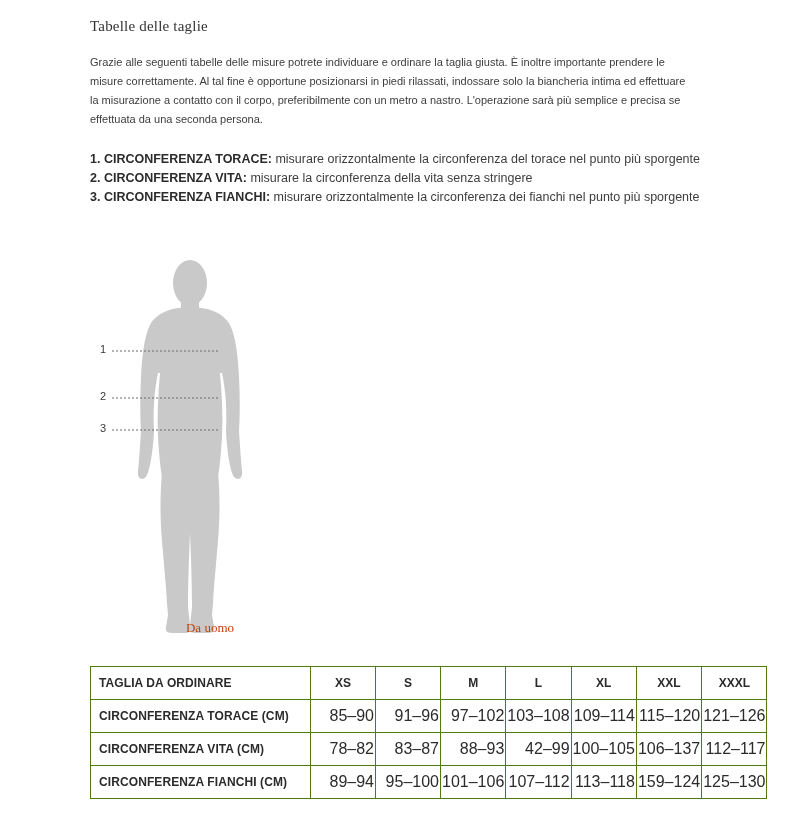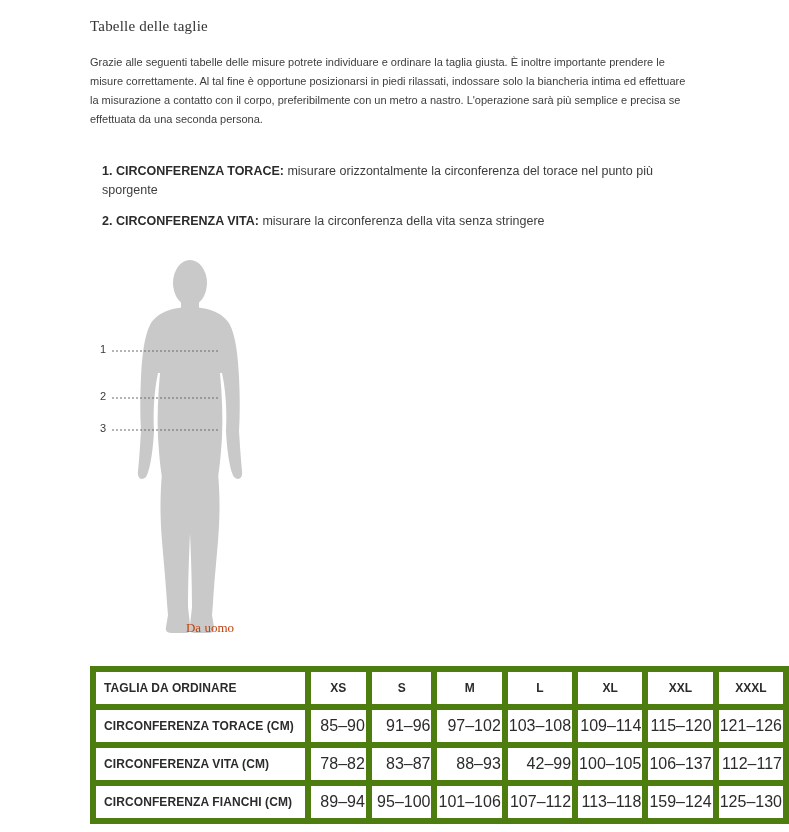--- a/index.html
+++ b/index.html
@@ -43,21 +43,21 @@
   .measures {
     position: absolute;
     left: 90px;
     top: 150px;
     width: 610px;
     font-size: 12.5px;
     line-height: 19px;
     color: #3d3d3d;
   }
   .measures .ln {
-    margin: 12px;
+    margin: 0;
   }
   .measures b {
     font-weight: bold;
     color: #2b2b2b;
   }
   
   .figure {
     position: absolute;
     left: 80px;
     top: 255px;
@@ -78,21 +78,21 @@
   
   .size-table {
     position: absolute;
     left: 90px;
     top: 666px;
     border-collapse: collapse;
     font-size: 12px;
     color: #2b2b2b;
   }
   .size-table th, .size-table td {
-    border: 6px solid #4d7c0f;
+    border: 1px solid #4d7c0f;
     padding: 1px;
     height: 30px;
     text-align: center;
     font-weight: normal;
     white-space: nowrap;
   }
   .size-table th.rowhead, .size-table td.rowhead {
     text-align: left;
     padding-left: 8px;
     font-weight: bold;
@@ -114,20 +114,21 @@
 
 <div class="page">
 
   <div class="title">Tabelle delle taglie</div>
 
   <div class="intro">Grazie alle seguenti tabelle delle misure potrete individuare e ordinare la taglia giusta. È inoltre importante prendere le misure correttamente. Al tal fine è opportune posizionarsi in piedi rilassati, indossare solo la biancheria intima ed effettuare la misurazione a contatto con il corpo, preferibilmente con un metro a nastro. L'operazione sarà più semplice e precisa se effettuata da una seconda persona.</div>
 
   <div class="measures">
     <p class="ln"><b>1. CIRCONFERENZA TORACE:</b><span> misurare orizzontalmente la circonferenza del torace nel punto più sporgente</span></p>
     <p class="ln"><b>2. CIRCONFERENZA VITA:</b><span> misurare la circonferenza della vita senza stringere</span></p>
+    <p class="ln"><b>3. CIRCONFERENZA FIANCHI:</b><span> misurare orizzontalmente la circonferenza dei fianchi nel punto più sporgente</span></p>
   </div>
 
   <div class="figure">
     <svg width="260" height="390" viewBox="0 0 260 390" xmlns="http://www.w3.org/2000/svg">
 
       <g fill="#c9c9c9">
 
         <ellipse cx="110" cy="28" rx="17" ry="23"></ellipse>
 
         <rect x="101" y="46" width="18" height="12"></rect>

